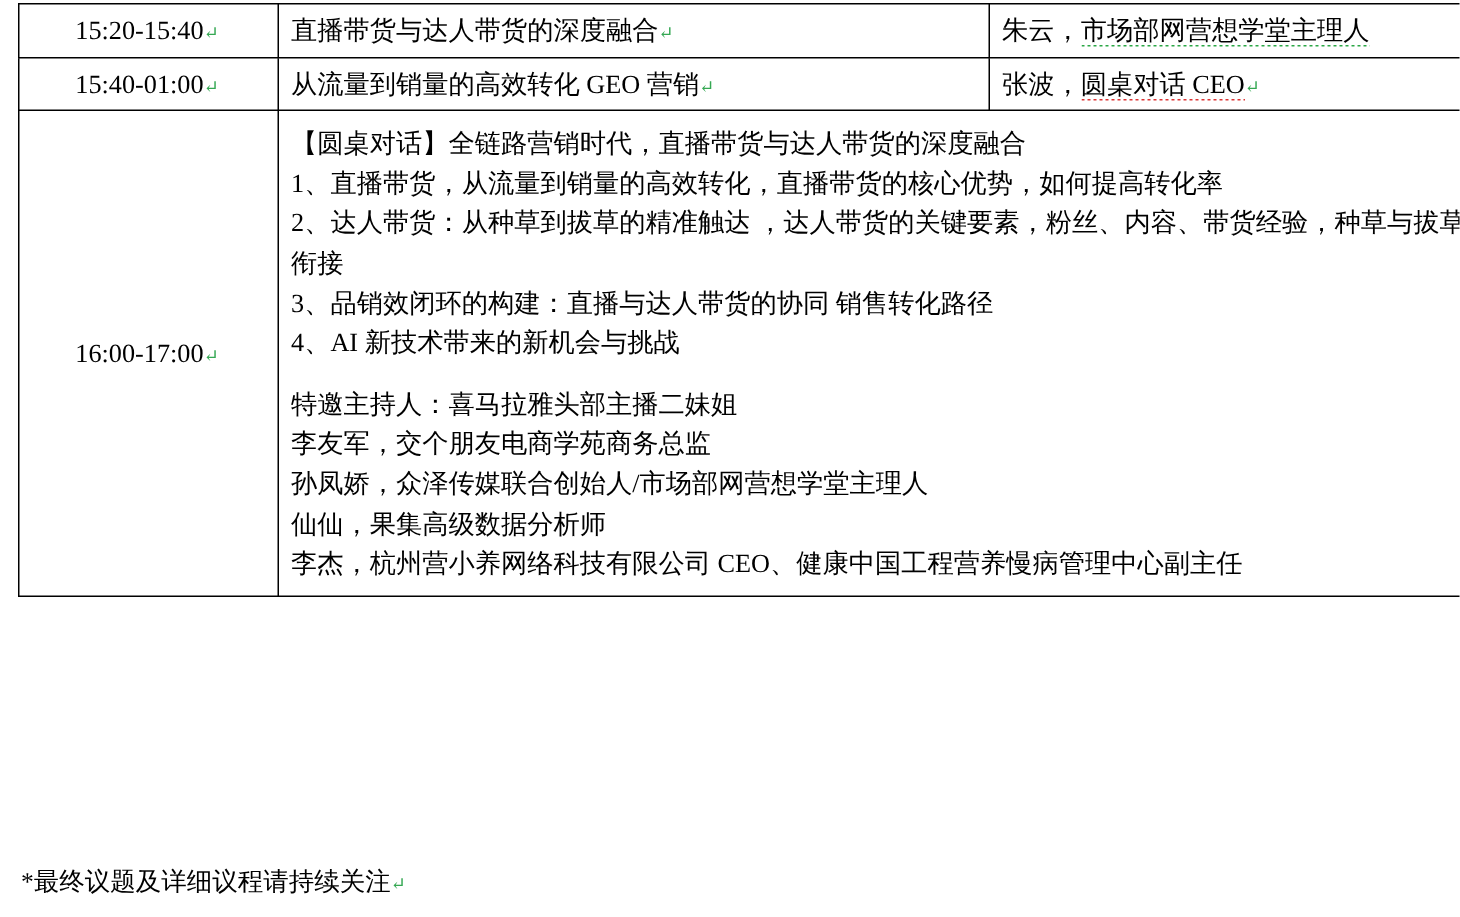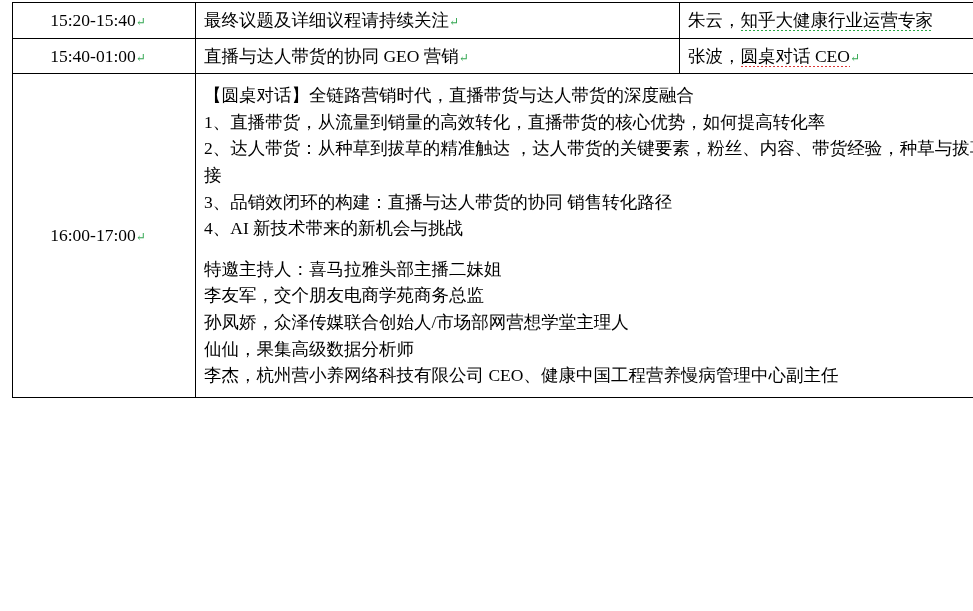--- a/index.html
+++ b/index.html
@@ -23,21 +23,21 @@
   table.agenda {
     border-collapse: collapse;
     width: 985px;
     margin-left: 12px;
     margin-top: 2px;
     table-layout: fixed;
   }
   table.agenda td {
     border: 1px solid #000000;
     vertical-align: middle;
-    padding: 4px 20px 4px 8px;
+    padding: 4px 10px 4px 8px;
     font-size: 17.5px;
     line-height: 1.52;
   }
   .col-time {
     width: 154px;
     text-align: center;
     vertical-align: middle !important;
     white-space: nowrap;
     font-size: 17px;
   }
@@ -96,26 +96,26 @@
 </style>
 </head>
 <body>
 
 <div class="page">
 
   <table class="agenda">
     <tbody>
       <tr>
         <td class="col-time"><span>15:20-15:40</span><span class="pmark">↵</span></td>
-        <td class="col-topic"><span>最终议题及详细议程请持续关注</span><span class="pmark">↵</span></td>
-        <td class="col-speaker"><span>朱云</span>，<span class="mark-green">知乎大健康行业运营专家</span></td>
+        <td class="col-topic"><span>直播带货与达人带货的深度融合</span><span class="pmark">↵</span></td>
+        <td class="col-speaker"><span>朱云</span>，<span class="mark-green">市场部网营想学堂主理人</span></td>
       </tr>
       <tr>
         <td class="col-time"><span>15:40-01:00</span><span class="pmark">↵</span></td>
-        <td class="col-topic"><span>直播与达人带货的协同 GEO 营销</span><span class="pmark">↵</span></td>
+        <td class="col-topic"><span>从流量到销量的高效转化 GEO 营销</span><span class="pmark">↵</span></td>
         <td class="col-speaker"><span>张波</span>，<span class="mark">圆桌对话 CEO</span><span class="pmark">↵</span></td>
       </tr>
       <tr class="row-tall">
         <td class="col-time"><span>16:00-17:00</span><span class="pmark">↵</span></td>
         <td class="col-topic" colspan="2">
           <span class="line">【圆桌对话】全链路营销时代，直播带货与达人带货的深度融合</span>
           <span class="line">1、直播带货，从流量到销量的高效转化，直播带货的核心优势，如何提高转化率</span>
           <span class="line">2、达人带货：从种草到拔草的精准触达 ，达人带货的关键要素，粉丝、内容、带货经验，种草与拔草的无缝衔接</span>
           <span class="line">3、品销效闭环的构建：直播与达人带货的协同 销售转化路径</span>
           <span class="line">4、AI 新技术带来的新机会与挑战</span>
@@ -123,14 +123,15 @@
           <span class="line">特邀主持人：喜马拉雅头部主播二妹姐</span>
           <span class="line">李友军，交个朋友电商学苑商务总监</span>
           <span class="line">孙凤娇，众泽传媒联合创始人/市场部网营想学堂主理人</span>
           <span class="line">仙仙，果集高级数据分析师</span>
           <span class="line">李杰，杭州营小养网络科技有限公司 CEO、健康中国工程营养慢病管理中心副主任</span>
         </td>
       </tr>
     </tbody>
   </table>
 
+  <div class="footnote"><span>*最终议题及详细议程请持续关注</span><span class="pmark">↵</span></div>
 
 </div>
 
 </body></html>

